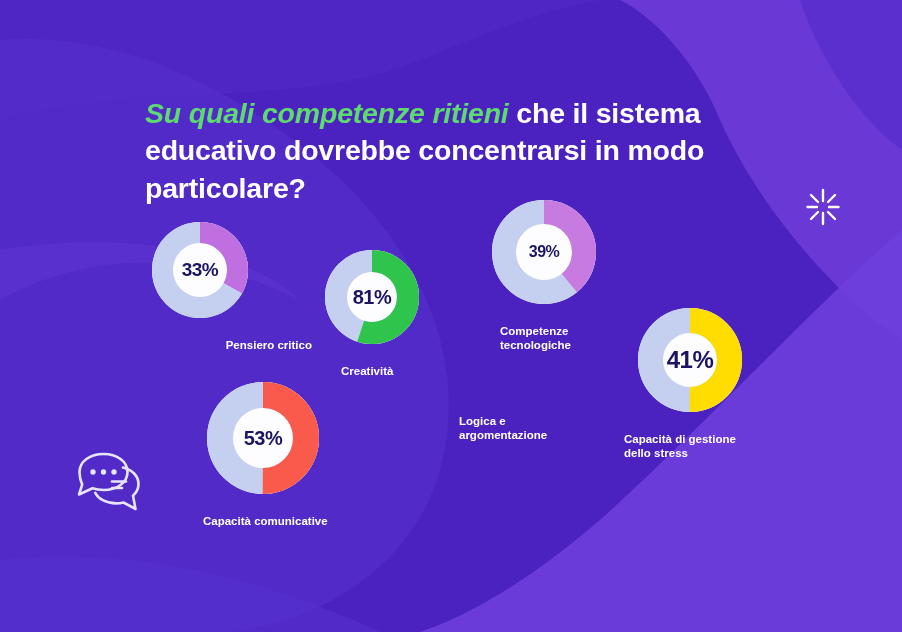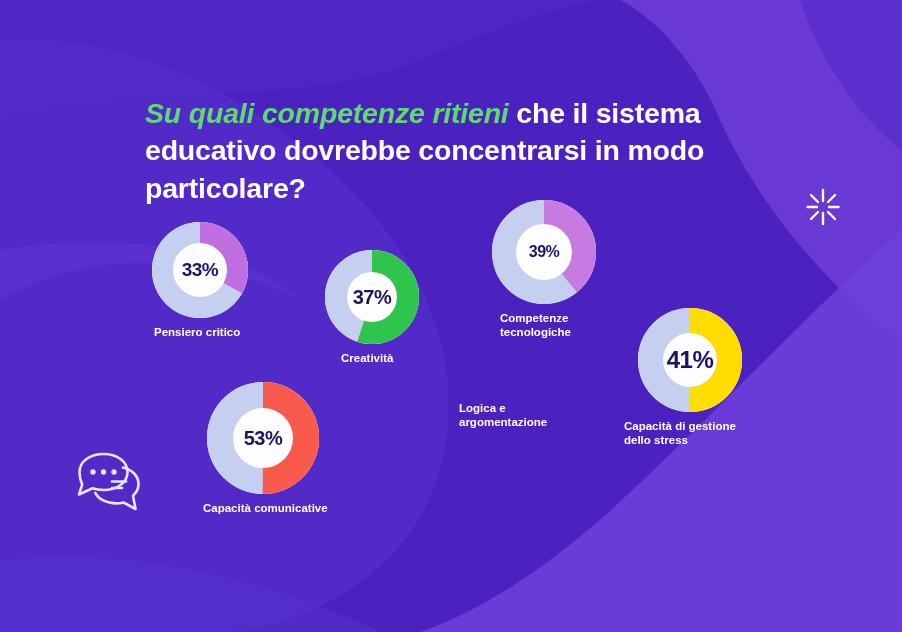--- a/index.html
+++ b/index.html
@@ -26,27 +26,27 @@
   .donut-group{position:absolute;}
   .donut{position:relative;}
   .donut svg{display:block;}
   .donut .pct{
     position:absolute;left:0;top:0;right:0;bottom:0;
     display:flex;align-items:center;justify-content:center;
     font-weight:bold;color:#1b1462;
     letter-spacing:-0.5px;
   }
   .dlabel{
-    margin-top:7px;
+    margin-top:20px;
     font-size:11.5px;font-weight:bold;color:#ffffff;
     line-height:1.22;white-space:pre-line;
   }
 
   
-  #g-critico{left:152px;top:222px;width:160px;text-align:left;}
+  #g-critico{left:152px;top:222px;width:160px;text-align:right;}
   #g-critico .dlabel{margin-left:2px;}
   #g-creativita{left:325px;top:250px;width:150px;text-align:left;}
   #g-creativita .dlabel{margin-left:16px;}
   #g-tecnologiche{left:492px;top:200px;width:170px;text-align:left;}
   #g-tecnologiche .dlabel{margin-left:8px;}
   #g-stress{left:638px;top:308px;width:190px;text-align:left;}
   #g-stress .dlabel{margin-left:-14px;}
   #g-comunicative{left:207px;top:382px;width:190px;text-align:left;}
   #g-comunicative .dlabel{margin-left:-4px;}
   #g-logica{left:437px;top:394px;width:170px;text-align:left;}
@@ -90,21 +90,21 @@
     <div class="dlabel">Pensiero critico</div>
   </div>
 
   <div class="donut-group" id="g-creativita">
     <div class="donut">
       <svg width="94" height="94" viewBox="0 0 94 94">
           <circle cx="47" cy="47" r="47" fill="#fdfdff"></circle>
           <circle cx="47" cy="47" r="36" fill="none" stroke="#c5d0f0" stroke-width="22"></circle>
           <circle cx="47" cy="47" r="36" fill="none" stroke="#2fc44c" stroke-width="22" stroke-dasharray="124.40706908215581 226.1946710584651" transform="rotate(-90 47 47)"></circle>
         </svg>
-      <div class="pct" style="font-size: 20px; width: 94px; height: 94px;">37%</div>
+      <div class="pct" style="font-size: 20px; width: 94px; height: 94px;">81%</div>
     </div>
     <div class="dlabel">Creatività</div>
   </div>
 
   <div class="donut-group" id="g-tecnologiche">
     <div class="donut">
       <svg width="104" height="104" viewBox="0 0 104 104">
           <circle cx="52" cy="52" r="52" fill="#fdfdff"></circle>
           <circle cx="52" cy="52" r="40" fill="none" stroke="#c5d0f0" stroke-width="24"></circle>
           <circle cx="52" cy="52" r="40" fill="none" stroke="#c77ae0" stroke-width="24" stroke-dasharray="98.01769079200155 251.32741228718345" transform="rotate(-90 52 52)"></circle>

